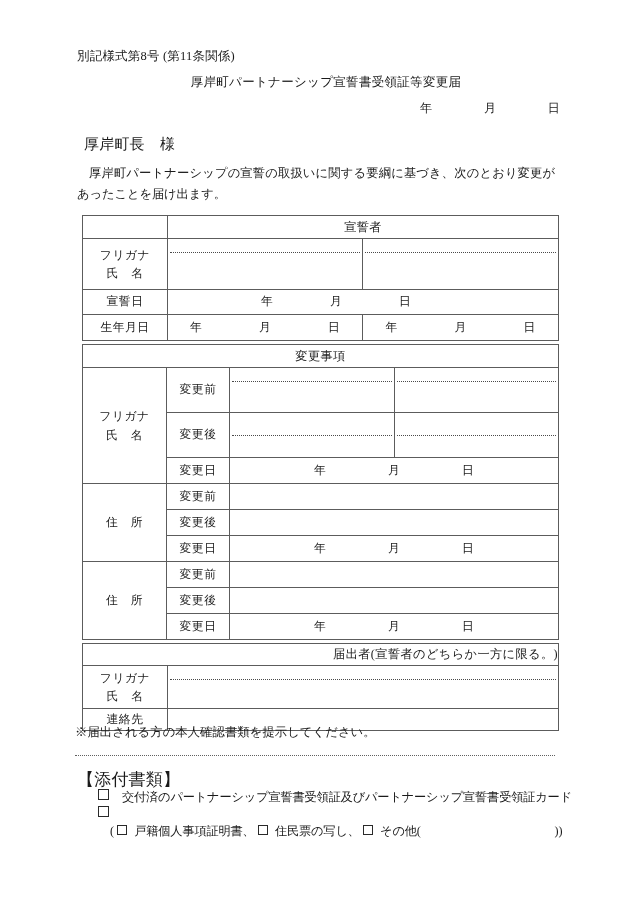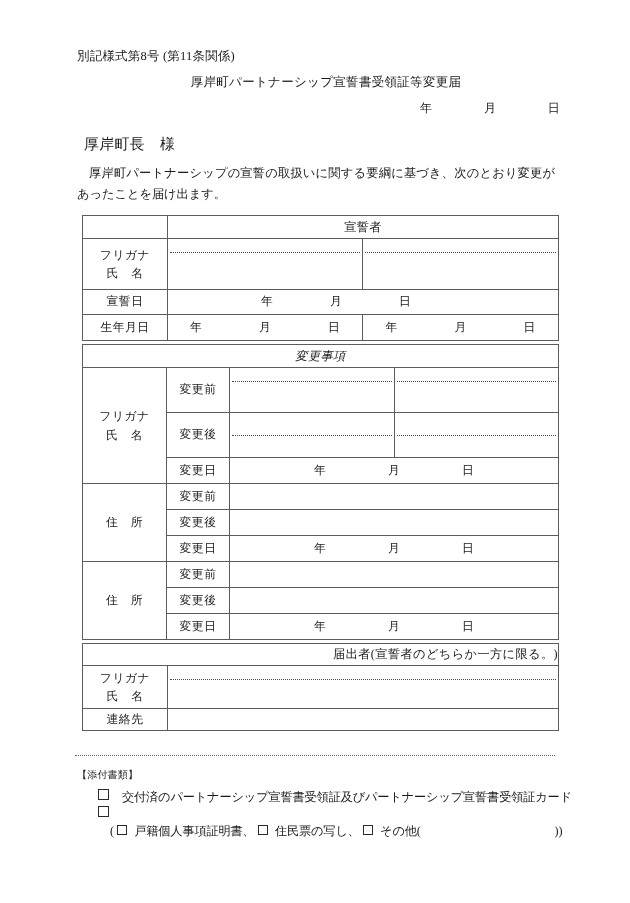--- a/index.html
+++ b/index.html
@@ -143,21 +143,21 @@
     position: absolute;
     left: 75px;
     top: 755px;
     width: 480px;
     border-top: 1px dotted #606060;
   }
   .attach-title {
     position: absolute;
     left: 77px;
     top: 768px;
-    font-size: 10px;
+    font-size: 17px;
     letter-spacing: 0.2px;
     white-space: nowrap;
   }
   .attach-row {
     position: absolute;
     font-size: 12.2px;
     letter-spacing: -0.15px;
     white-space: nowrap;
     display: flex;
     align-items: flex-start;
@@ -263,21 +263,21 @@
 
   <table class="tbl" style="top:344px;">
     <colgroup>
       <col style="width:84px">
       <col style="width:63px">
       <col style="width:165px">
       <col style="width:164px">
     </colgroup>
     <tbody>
       <tr>
-        <td class="band" colspan="4" style="height:22px;font-style:italic;">変更事項</td>
+        <td class="band" colspan="4" style="height:22px;">変更事項</td>
       </tr>
 
       <tr>
         <td class="lbl-stack" rowspan="3">
           <div>フリガナ</div>
           <div>氏　名</div>
         </td>
         <td class="lbl" style="height:44px;">変更前</td>
         <td>
           <div class="furi-rule"></div>
@@ -372,20 +372,21 @@
           <div class="furi-rule"></div>
         </td>
       </tr>
       <tr>
         <td class="lbl" style="height:21px;">連絡先</td>
         <td></td>
       </tr>
     </tbody>
   </table>
 
+  <div class="note-line">※届出される方の本人確認書類を提示してください。</div>
   <div class="dotted-divider"></div>
 
   <div class="attach-title">【添付書類】</div>
 
   <div class="attach-row" style="left:98px; top:789px;">
     <span class="box"></span>
     <span>交付済のパートナーシップ宣誓書受領証及びパートナーシップ宣誓書受領証カード</span>
   </div>
 
   <div class="attach-row" style="left:98px; top:806px;">

